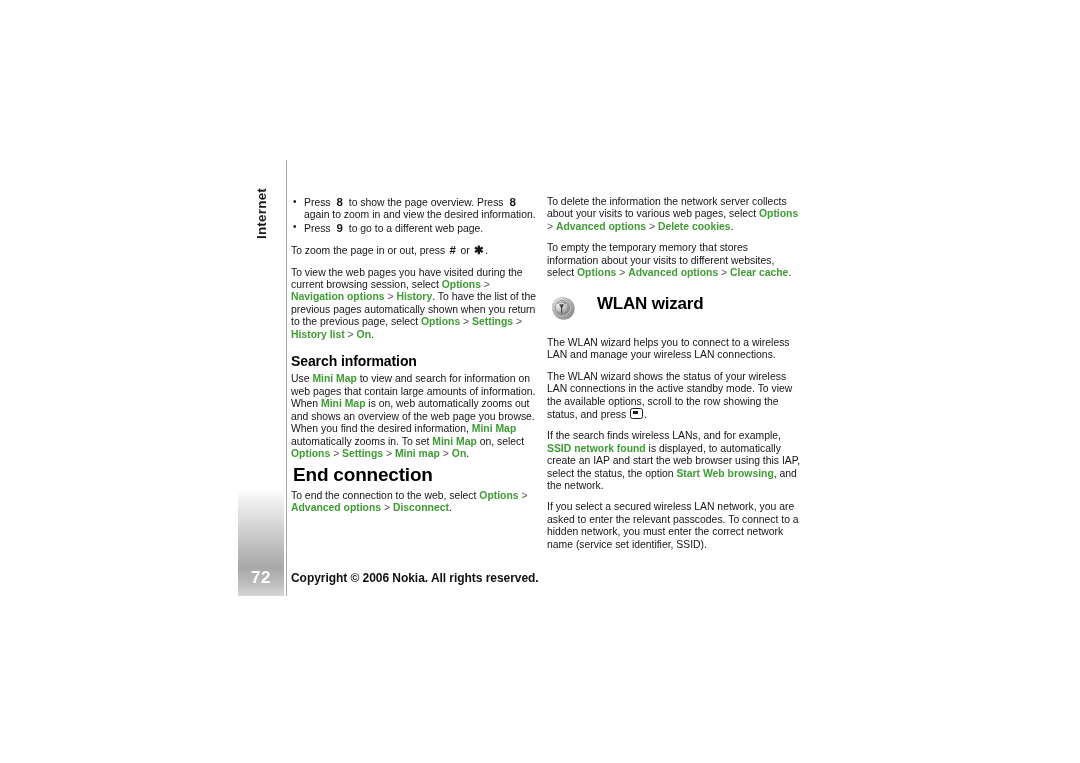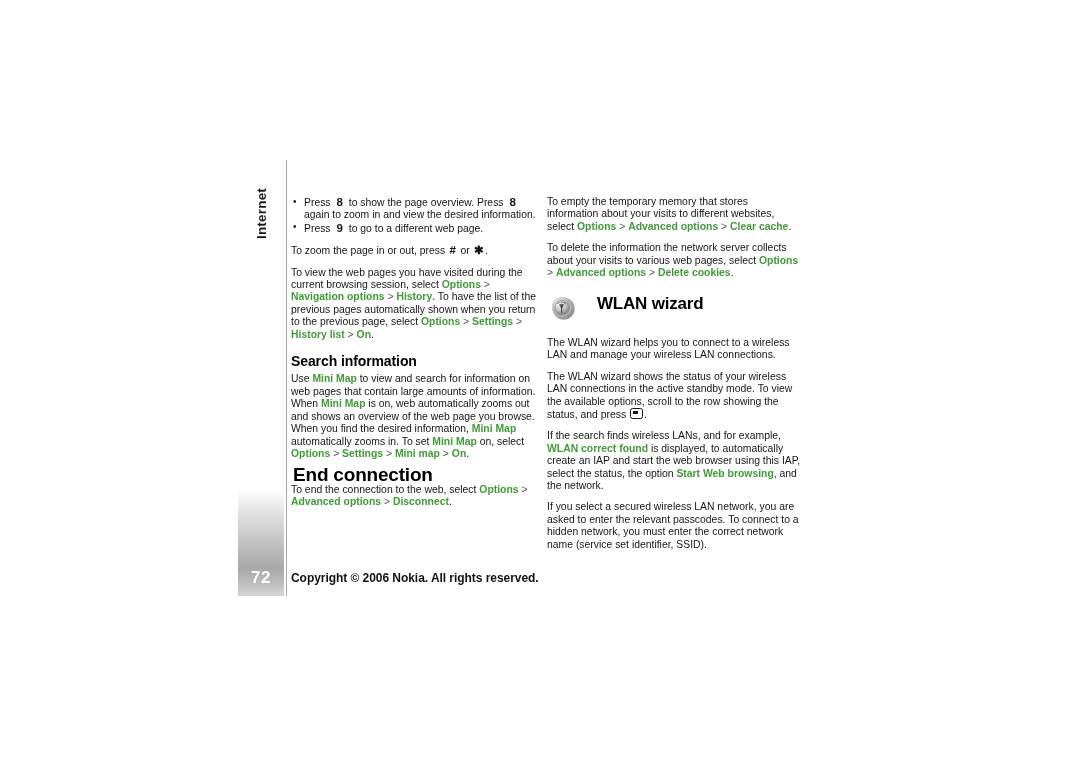--- a/index.html
+++ b/index.html
@@ -240,29 +240,29 @@
 
 
     <p><span>To view the web pages you have visited during the current browsing session, select </span><span class="ui">Options</span><span class="sep"> &gt; </span><span class="ui">Navigation options</span><span class="sep"> &gt; </span><span class="ui">History</span><span>. To have the list of the previous pages automatically shown when you return to the previous page, select </span><span class="ui">Options</span><span class="sep"> &gt; </span><span class="ui">Settings</span><span class="sep"> &gt; </span><span class="ui">History list</span><span class="sep"> &gt; </span><span class="ui">On</span><span>.</span></p>
 
     <h2>Search information</h2>
 
     <p><span>Use </span><span class="ui">Mini Map</span><span> to view and search for information on web pages that contain large amounts of information. When </span><span class="ui">Mini Map</span><span> is on, web automatically zooms out and shows an overview of the web page you browse. When you find the desired information, </span><span class="ui">Mini Map</span><span> automatically zooms in. To set </span><span class="ui">Mini Map</span><span> on, select </span><span class="ui">Options</span><span class="sep"> &gt; </span><span class="ui">Settings</span><span class="sep"> &gt; </span><span class="ui">Mini map</span><span class="sep"> &gt; </span><span class="ui">On</span><span>.</span></p>
 
     <h1 class="section">End connection</h1>
 
-    <p style="margin-top:2px"><span>To end the connection to the web, select </span><span class="ui">Options</span><span class="sep"> &gt; </span><span class="ui">Advanced options</span><span class="sep"> &gt; </span><span class="ui">Disconnect</span><span>.</span></p>
+    <p style="margin-top:8px"><span>To end the connection to the web, select </span><span class="ui">Options</span><span class="sep"> &gt; </span><span class="ui">Advanced options</span><span class="sep"> &gt; </span><span class="ui">Disconnect</span><span>.</span></p>
 
   </div>
 
   <div id="col-right" class="column">
 
+    <p><span>To delete the information the network server collects about your visits to various web pages, select </span><span class="ui">Options</span><span class="sep"> &gt; </span><span class="ui">Advanced options</span><span class="sep"> &gt; </span><span class="ui">Delete cookies</span><span>.</span></p>
+
     <p><span>To empty the temporary memory that stores information about your visits to different websites, select </span><span class="ui">Options</span><span class="sep"> &gt; </span><span class="ui">Advanced options</span><span class="sep"> &gt; </span><span class="ui">Clear cache</span><span>.</span></p>
-
-    <p><span>To delete the information the network server collects about your visits to various web pages, select </span><span class="ui">Options</span><span class="sep"> &gt; </span><span class="ui">Advanced options</span><span class="sep"> &gt; </span><span class="ui">Delete cookies</span><span>.</span></p>
 
   </div>
 
   <div id="wlan-header">
     <div id="wlan-icon">
       <svg width="28" height="28" viewBox="0 0 28 28" xmlns="http://www.w3.org/2000/svg">
         <defs>
           <radialGradient id="gbody" cx="38%" cy="32%" r="78%">
             <stop offset="0%" stop-color="#fdfdfd"></stop>
             <stop offset="45%" stop-color="#c9c9c9"></stop>
@@ -288,21 +288,21 @@
     </div>
     <div id="wlan-title">WLAN wizard</div>
   </div>
 
   <div class="column" style="left:547px; top:337px; width:254px;">
 
     <p>The WLAN wizard helps you to connect to a wireless LAN and manage your wireless LAN connections.</p>
 
     <p><span>The WLAN wizard shows the status of your wireless LAN connections in the active standby mode. To view the available options, scroll to the row showing the status, and press </span><span class="scrollkey"></span><span>.</span></p>
 
-    <p><span>If the search finds wireless LANs, and for example, </span><span class="ui">WLAN correct found</span><span> is displayed, to automatically create an IAP and start the web browser using this IAP, select the status, the option </span><span class="ui">Start Web browsing</span><span>, and the network.</span></p>
+    <p><span>If the search finds wireless LANs, and for example, </span><span class="ui">SSID network found</span><span> is displayed, to automatically create an IAP and start the web browser using this IAP, select the status, the option </span><span class="ui">Start Web browsing</span><span>, and the network.</span></p>
 
     <p>If you select a secured wireless LAN network, you are asked to enter the relevant passcodes. To connect to a hidden network, you must enter the correct network name (service set identifier, SSID).</p>
 
   </div>
 
   <div id="footer-rule"></div>
   <div id="copyright">Copyright © 2006 Nokia. All rights reserved.</div>
 
 </div>
 

